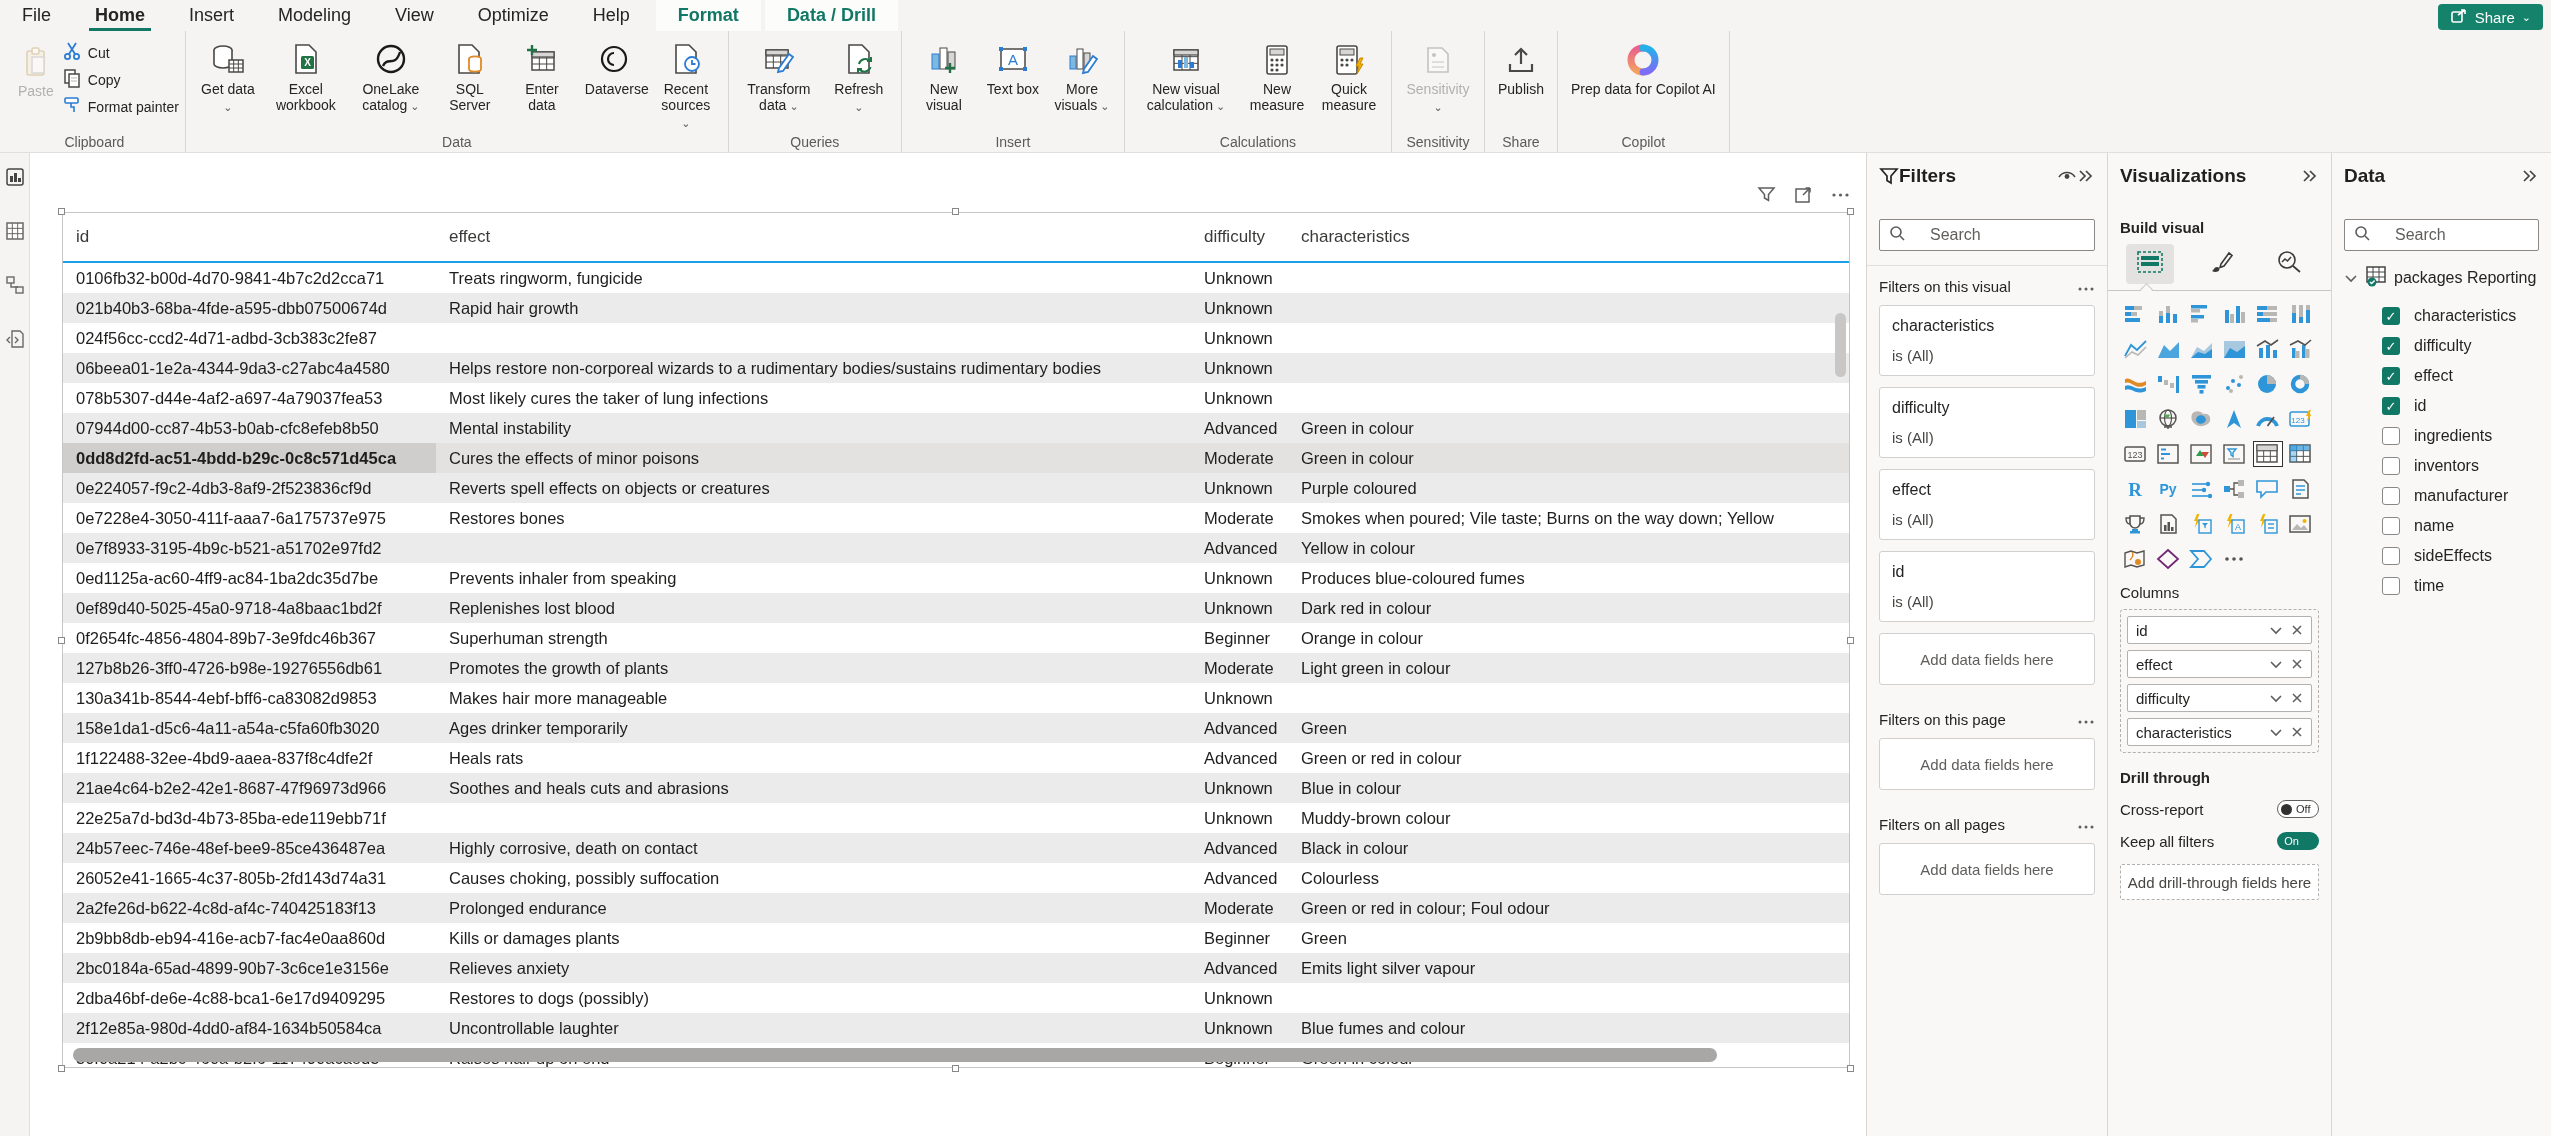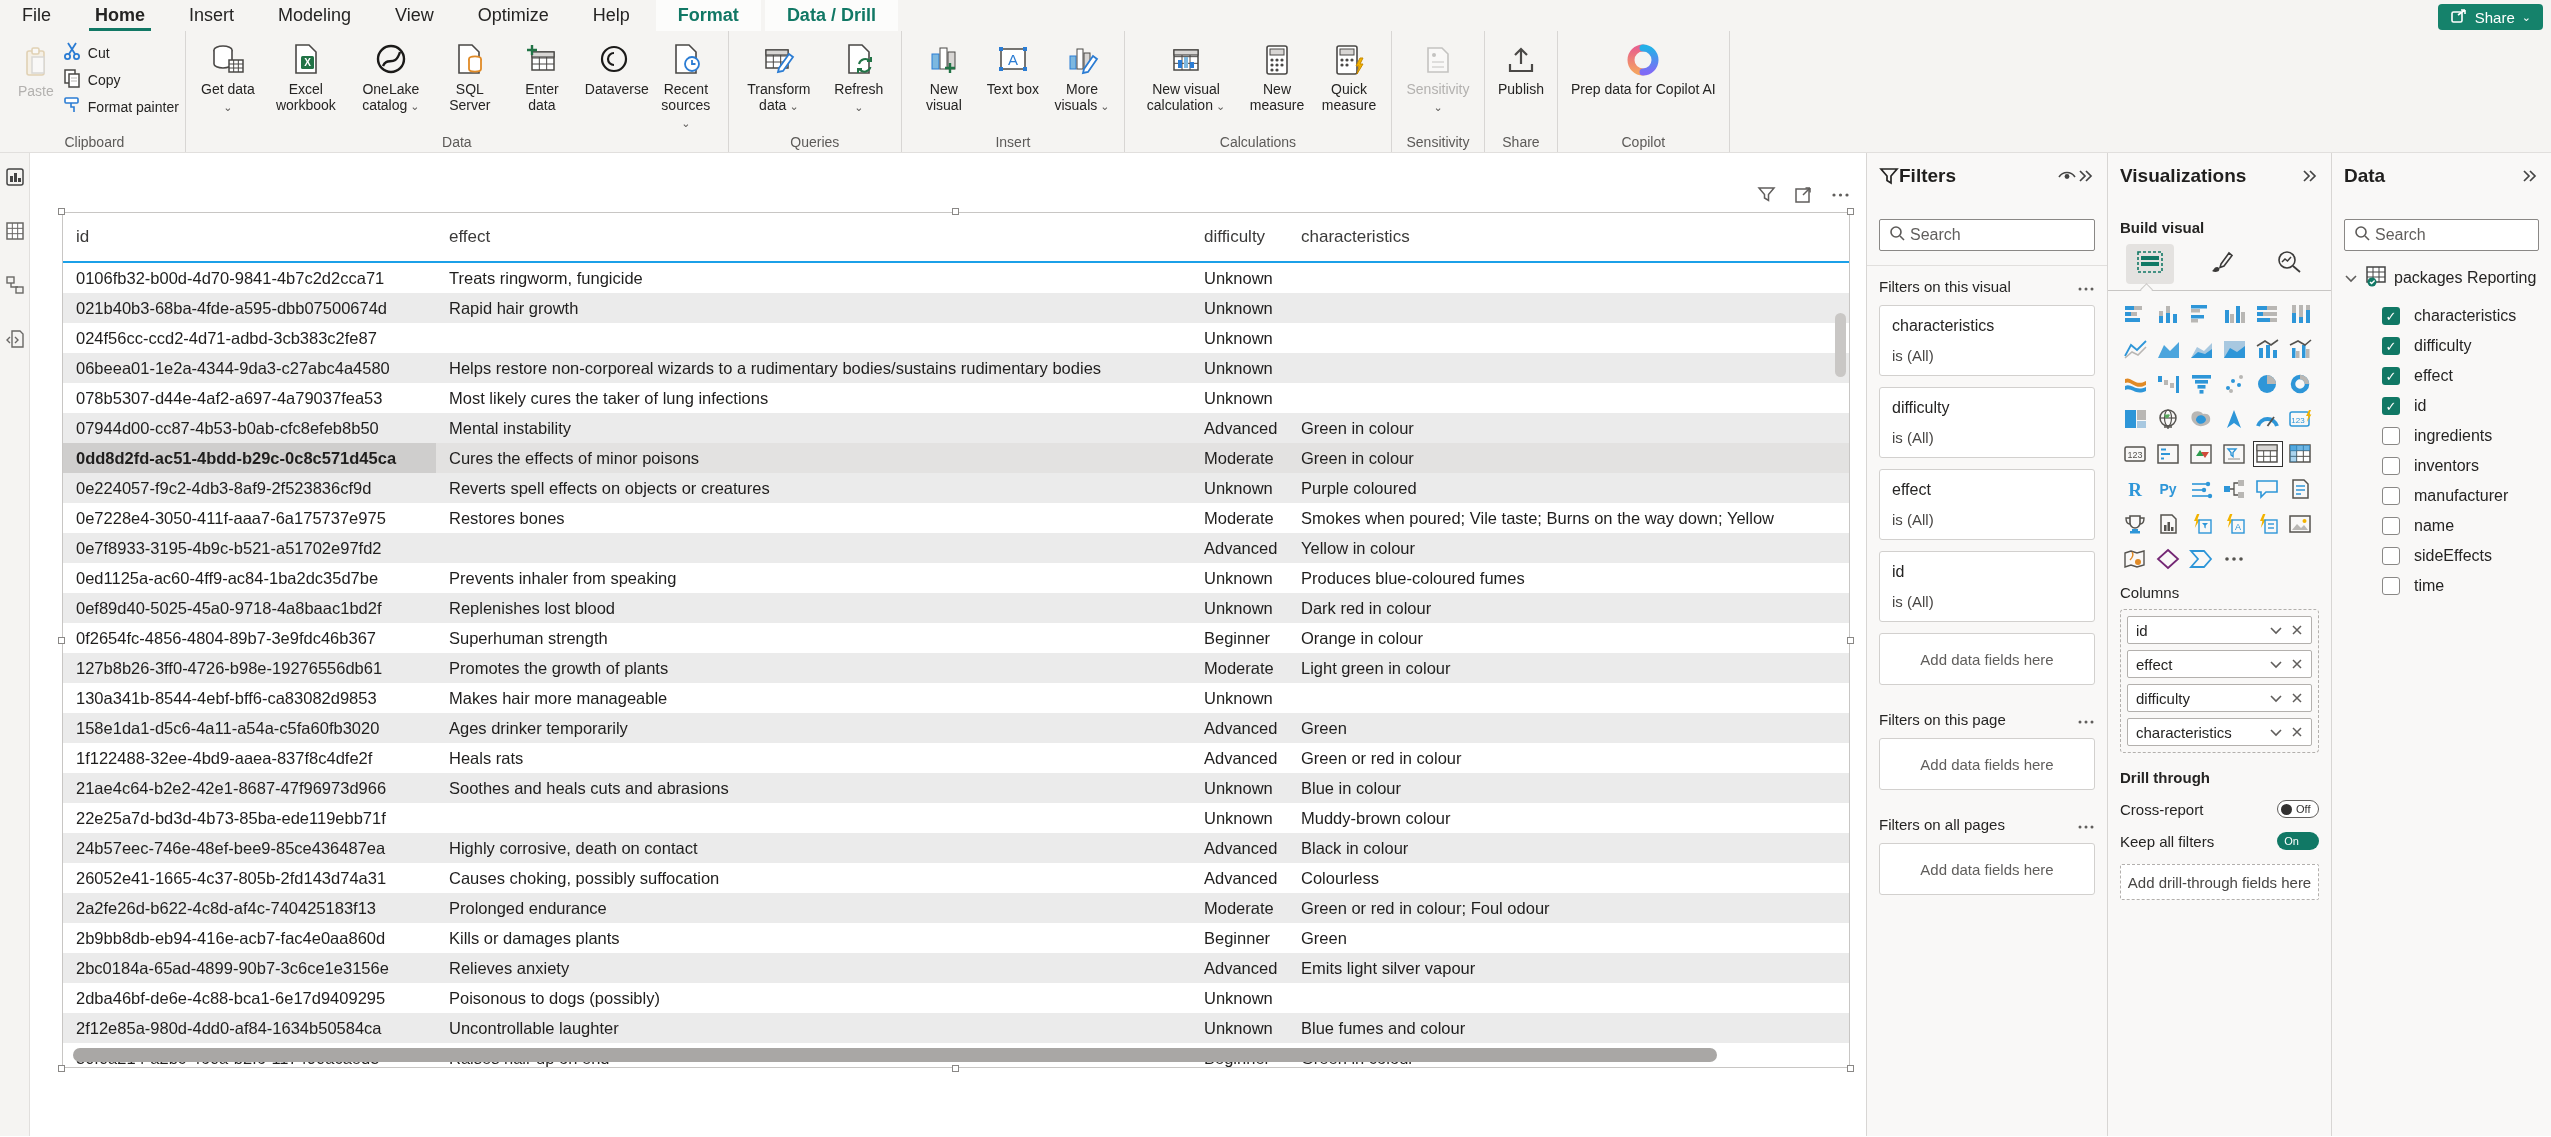--- a/index.html
+++ b/index.html
@@ -52,21 +52,21 @@
   .hscroll { position:absolute; left:8px; right:10px; bottom:5px; height:14px; }
   .hscroll .thumb { position:absolute; left:2px; width:93%; top:0; height:14px; border-radius:7px; background:#a9a7a5; }
   .vscroll { position:absolute; right:3px; top:100px; width:11px; height:64px; border-radius:6px; background:#c9c7c5; }
   .handle { position:absolute; width:7px; height:7px; background:#fff; border:1px solid #8a8886; }
 
   
   .pane { background:#f9f8f7; border-left:1px solid #d8d6d4; padding:12px 12px 0 12px; overflow:hidden; position:relative; }
   .pane-hdr { display:flex; align-items:center; gap:0; margin-bottom:32px; }
   .pane-title { font-size:19px; font-weight:bold; color:#201f1e; flex:1; }
   .pane-hdr .hicon { color:#444; display:flex; align-items:center; }
-  .searchbox { display:flex; align-items:center; gap:4px; height:32px; background:#fff; border:1px solid #8a8886; border-radius:2px; padding:0 8px; margin-bottom:14px; }
+  .searchbox { display:flex; align-items:center; gap:24px; height:32px; background:#fff; border:1px solid #8a8886; border-radius:2px; padding:0 8px; margin-bottom:14px; }
   .searchbox input { border:none; outline:none; flex:1; font-size:16px; font-family:inherit; background:transparent; color:#252423; }
   .searchbox input::placeholder { color:#605e5c; }
 
   .filters { width:241px; }
   .fdivider { height:1px; background:#e1dfdd; margin:0 -12px 12px -12px; }
   .fsec-title { display:flex; align-items:center; font-size:15px; color:#252423; margin:4px 0 10px 0; }
   .fsec-title .t { flex:1; }
   .fcard { background:#fff; border:1px solid #d2d0ce; border-radius:3px; padding:11px 12px; margin-bottom:11px; }
   .fcard .fname { font-size:16px; color:#252423; margin-bottom:12px; }
   .fcard .fcond { font-size:15px; color:#484644; }
@@ -636,21 +636,21 @@
               <div class="cell c-char">Green</div>
             </div>
             <div class="trow stripe">
               <div class="cell c-id">2bc0184a-65ad-4899-90b7-3c6ce1e3156e</div>
               <div class="cell c-effect">Relieves anxiety</div>
               <div class="cell c-diff">Advanced</div>
               <div class="cell c-char">Emits light silver vapour</div>
             </div>
             <div class="trow">
               <div class="cell c-id">2dba46bf-de6e-4c88-bca1-6e17d9409295</div>
-              <div class="cell c-effect">Poisonous to dogs (possibly)</div>
+              <div class="cell c-effect">Restores to dogs (possibly)</div>
               <div class="cell c-diff">Unknown</div>
               <div class="cell c-char"></div>
             </div>
             <div class="trow stripe">
               <div class="cell c-id">2f12e85a-980d-4dd0-af84-1634b50584ca</div>
               <div class="cell c-effect">Uncontrollable laughter</div>
               <div class="cell c-diff">Unknown</div>
               <div class="cell c-char">Blue fumes and colour</div>
             </div>
             <div class="trow">

